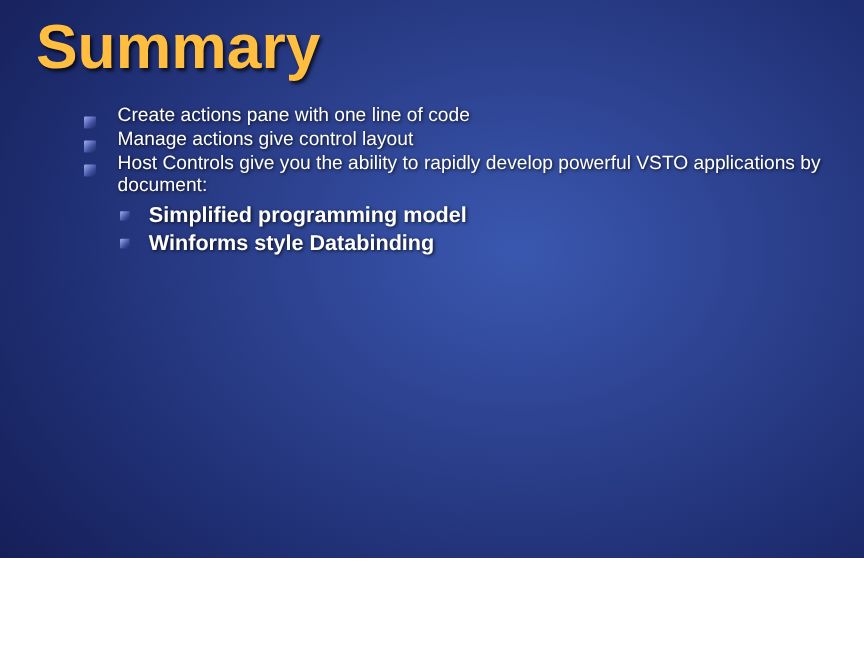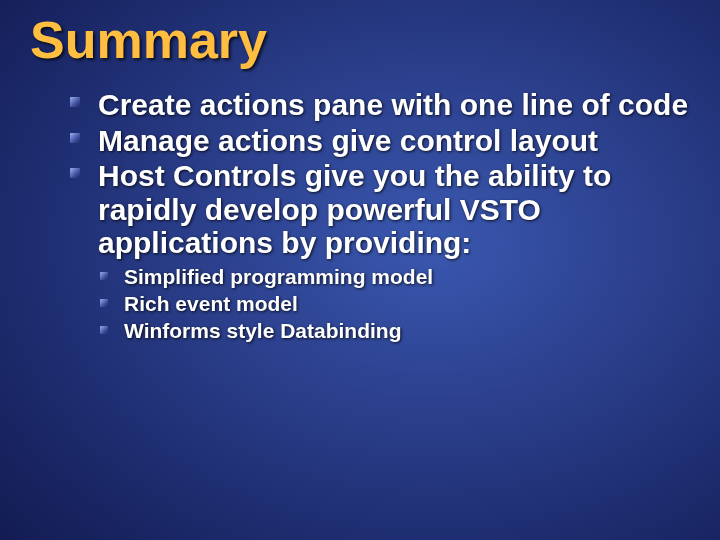--- a/index.html
+++ b/index.html
@@ -5,21 +5,21 @@
   html, body {
     margin: 0;
     padding: 0;
     width: 720px;
     height: 540px;
     overflow: hidden;
     font-family: Arial, Helvetica, sans-serif;
   }
   .slide {
     width: 720px;
-    height: 540px;
+    height: 465px;
     background: radial-gradient(ellipse 800px 600px at 60% 45%, #3a58b0 0%, #2d4290 25%, #1e2d70 50%, #121a50 75%, #0a0f38 100%);
     position: relative;
     box-sizing: border-box;
     padding: 10px 30px 0 30px;
     color: #ffffff;
   }
   .title {
     font-size: 52px;
     font-weight: bold;
     color: #ffbe40;
@@ -31,43 +31,43 @@
     list-style: none;
     margin: 0;
     padding: 0;
   }
   .top-list {
     margin-left: 40px;
   }
   .top-list > li {
     position: relative;
     padding-left: 28px;
-    font-size: 30px;
-    font-weight: bold;
+    font-size: 16px;
+    font-weight: normal;
     line-height: 1.12;
     margin-bottom: 2px;
     text-shadow: 1px 1px 3px rgba(0,0,0,0.8);
   }
   .top-list > li::before {
     content: "";
     position: absolute;
     left: 0;
     top: 9px;
     width: 10px;
     height: 10px;
     background: linear-gradient(135deg, #a0b0f0 0%, #4050a0 60%, #202860 100%);
     border-radius: 1px;
   }
   .sub-list {
     margin: 4px 0 6px 30px;
   }
   .sub-list > li {
     position: relative;
     padding-left: 24px;
-    font-size: 21px;
+    font-size: 18px;
     font-weight: bold;
     line-height: 1.25;
     margin-bottom: 1px;
     text-shadow: 1px 1px 3px rgba(0,0,0,0.8);
   }
   .sub-list > li::before {
     content: "";
     position: absolute;
     left: 0;
     top: 8px;
@@ -78,22 +78,21 @@
   }
 </style>
 </head>
 <body>
 
 <div class="slide">
   <h1 class="title">Summary</h1>
   <ul class="top-list">
     <li>Create actions pane with one line of code</li>
     <li>Manage actions give control layout</li>
-    <li>Host Controls give you the ability to rapidly develop powerful VSTO applications by providing:</li>
+    <li>Host Controls give you the ability to rapidly develop powerful VSTO applications by document:</li>
   </ul>
   <ul class="top-list sub-list" style="margin-left:70px;">
     <li>Simplified programming model</li>
-    <li>Rich event model</li>
     <li>Winforms style Databinding</li>
   </ul>
   <ul class="top-list">
   </ul>
 </div>
 
 </body></html>

